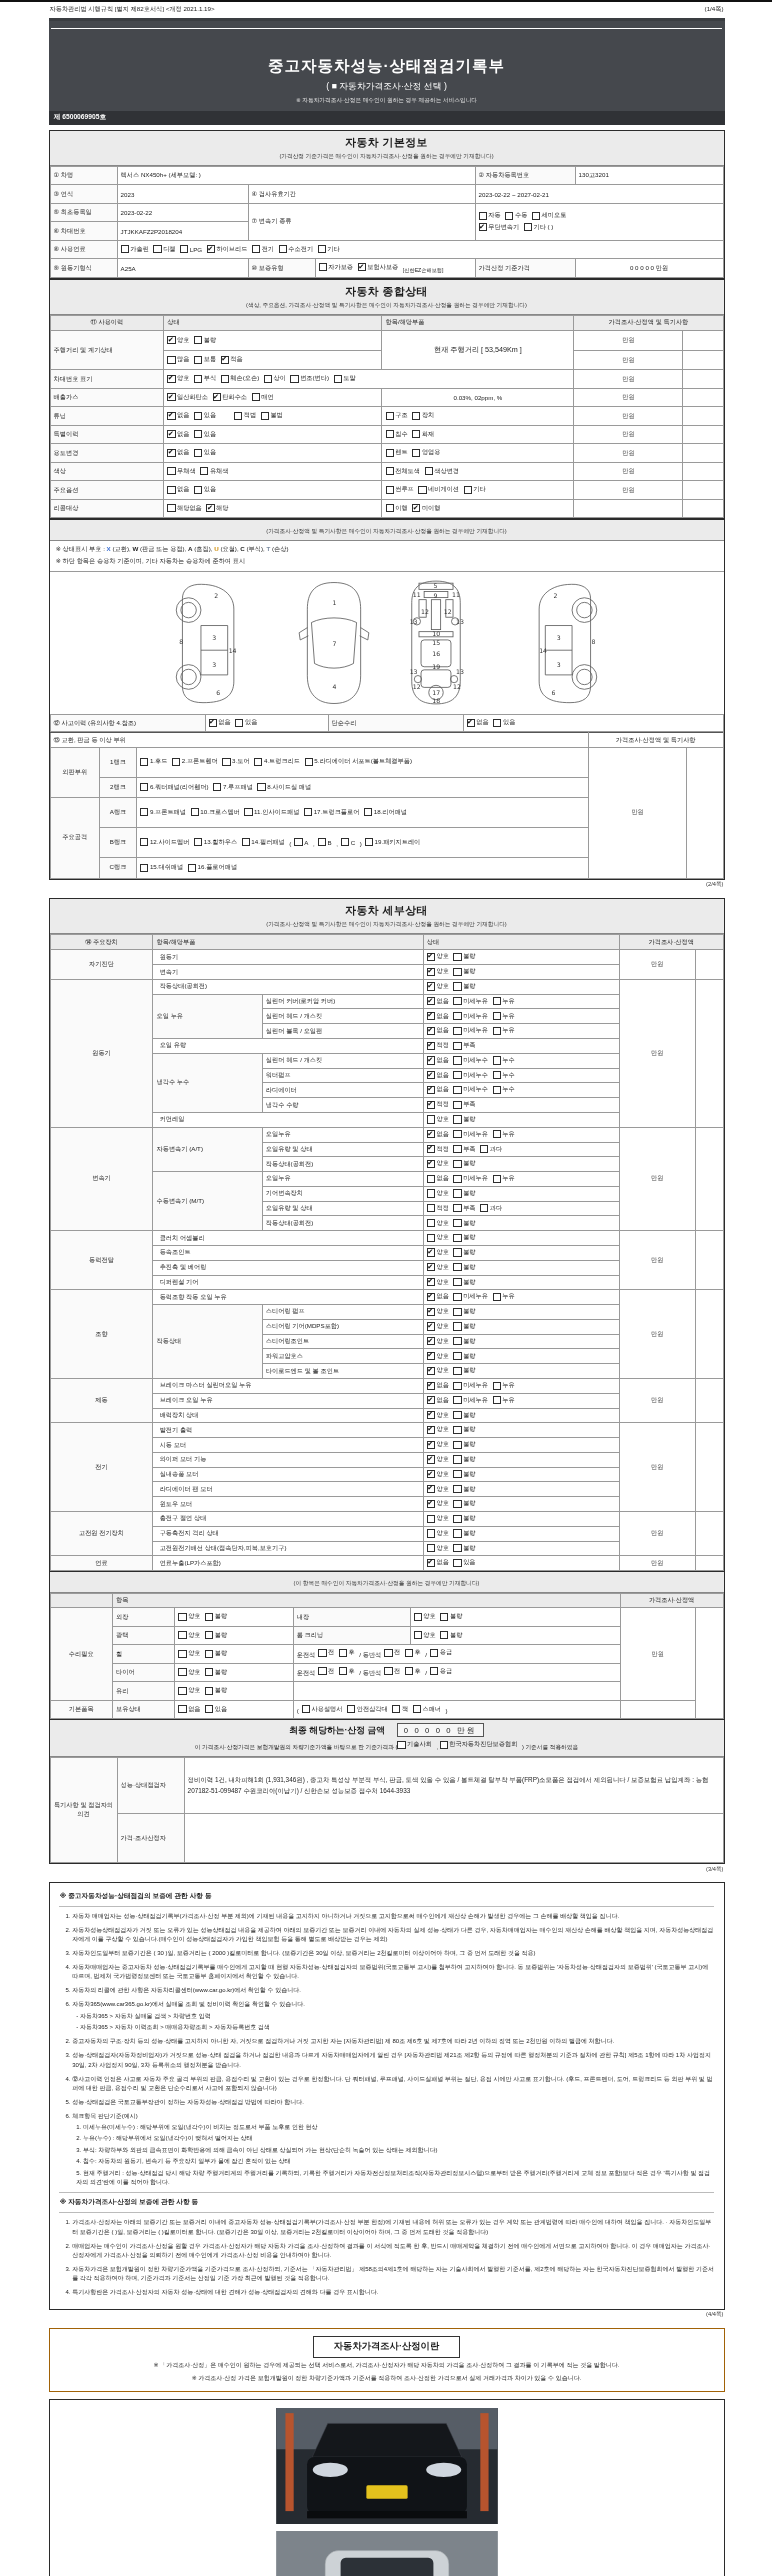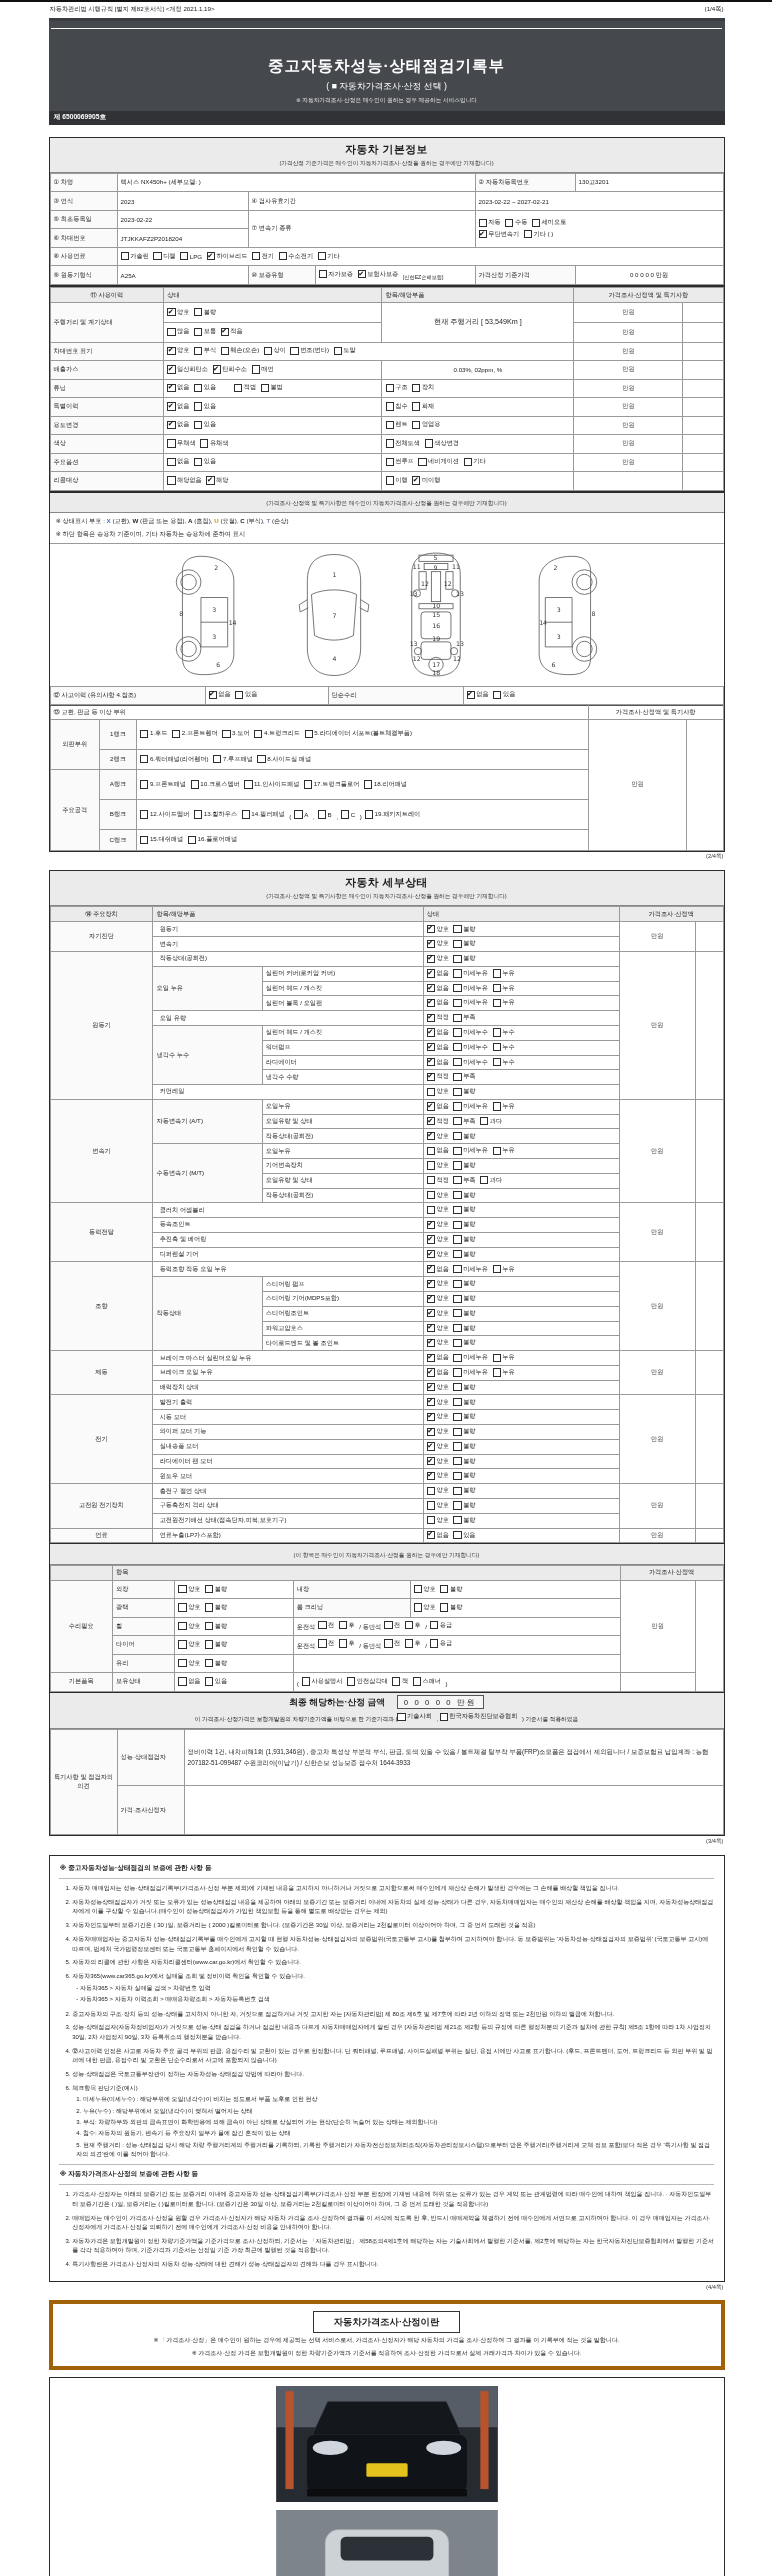--- a/index.html
+++ b/index.html
@@ -47,21 +47,21 @@
   svg text{font-family:"DejaVu Sans",sans-serif;font-size:12px;fill:#333;}
   svg .ln{fill:none;stroke:#5a5a5a;stroke-width:1.6;}
   
   .final-band{background:#ebebeb;border-top:1px solid #2b2b2b;border-bottom:0.5px solid #888;text-align:center;padding:4.1px 0 4.6px 0;}
   .final-band .t{font-size:8.8px;font-weight:bold;margin-right:9.3px;}
   .final-band .v{font-size:7.7px;border:0.5px solid #555;background:#f6f6f6;padding:1.5px 6.2px;letter-spacing:2.1px;}
   .final-note{font-size:5.7px;margin-top:3.6px;}
   
   .photo-col{display:flex;flex-direction:column;align-items:center;gap:7.2px;padding:8.2px 0 11.3px 0;}
   .insurer{font-size:5.2px;color:#222;}
-  .def-box{border:4px solid #a16207;padding:7.2px 10.3px 8.2px 10.3px;}
+  .def-box{border:1px solid #a16207;padding:7.2px 10.3px 8.2px 10.3px;}
   .def-title{border:1px solid #333;display:inline-block;padding:3.1px 19.6px;font-size:9.3px;font-weight:bold;}
   .def-line{font-size:6px;margin-top:3.6px;color:#222;}
 </style>
 </head>
 <body>
 
 <div class="page">
   <div class="top-rule"></div>
   <div class="sheet">
     <div class="headline">
@@ -70,21 +70,21 @@
     </div>
 
     <div class="title-box">
       <div class="wline"></div>
       <div class="doc-title">중고자동차성능·상태점검기록부</div>
       <div class="doc-subtitle">( ■ 자동차가격조사·산정 선택 )</div>
       <div class="doc-note">※ 자동차가격조사·산정은 매수인이 원하는 경우 제공하는 서비스입니다</div>
     </div>
     <div class="num-bar">제 6500069905호</div>
 
-    <div class="box" style="margin-top:12px;">
+    <div class="box" style="margin-top:5px;">
       <div class="sec-head">
         <div class="sec-title">자동차 기본정보</div>
         <div class="sec-note">(가격산정 기준가격은 매수인이 자동차가격조사·산정을 원하는 경우에만 기재합니다)</div>
       </div>
       <table>
         <colgroup>
             <col style="width:67px">
             <col style="width:131px">
             <col style="width:67px">
             <col style="width:160px">
@@ -169,20 +169,24 @@
                     <span class="lb">보험사보증</span>
                   </span></span><span class="insurer">[신한EZ손해보험]</span></td>
           <td class="lbl">가격산정 기준가격</td>
           <td class="ctr">0 0 0 0 0 만원</td>
         </tr>
       </tbody>
         </table>
     </div>
 
     <div class="box">
+      <div class="sec-head">
+        <div class="sec-title">자동차 종합상태</div>
+        <div class="sec-note">(색상, 주요옵션, 가격조사·산정액 및 특기사항은 매수인이 자동차가격조사·산정을 원하는 경우에만 기재합니다)</div>
+      </div>
       <table id="overall-table">
           <tbody>
             <tr style="height:15.5px">
               <th class="ctr">⑪ 사용이력</th>
               <th>상태</th>
               <th>항목/해당부품</th>
               <th class="ctr" colspan="2">가격조사·산정액 및 특기사항</th>
             </tr>
             <tr style="height:19.6px">
               <td class="lbl" rowspan="2">주행거리 및 계기상태</td>

